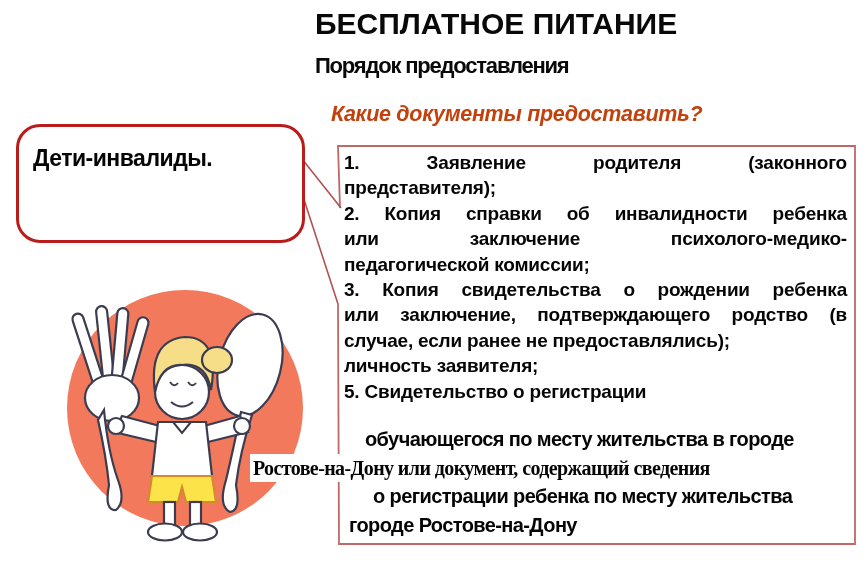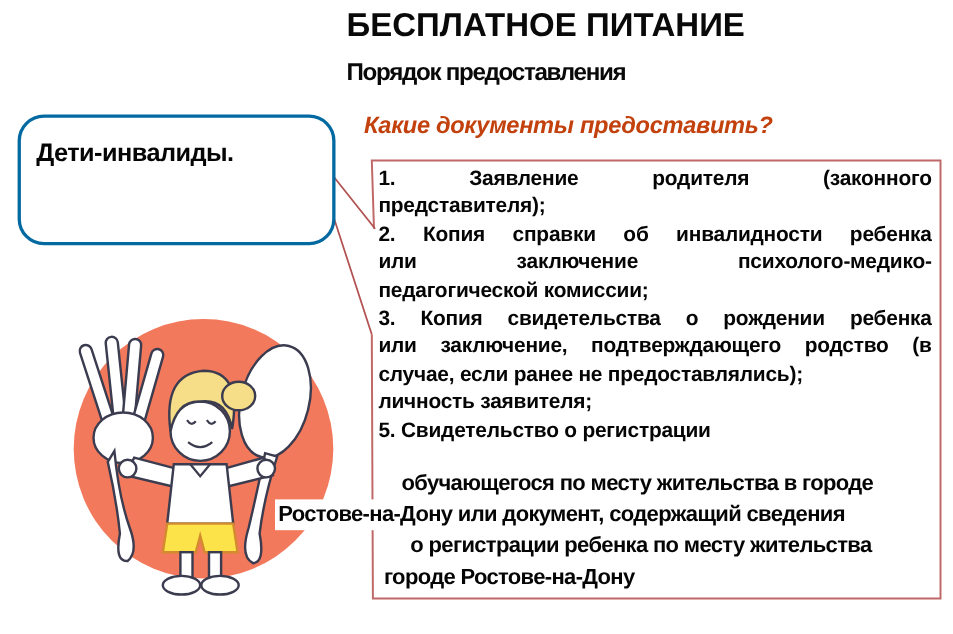--- a/index.html
+++ b/index.html
@@ -10,37 +10,37 @@
   
   .hdr{position:absolute;left:315px;top:8px;width:540px;}
   .title{font-size:30px;font-weight:bold;letter-spacing:0px;color:#090909;line-height:32px;}
   .subtitle{font-size:22px;font-weight:bold;letter-spacing:-1.2px;color:#090909;line-height:24px;margin-top:14px;}
   .question{
     position:absolute;left:331px;top:102px;font-size:21.5px;font-weight:bold;
     font-style:italic;letter-spacing:-0.3px;color:#c2410c;
   }
   
   .bubble{
-    position:absolute;left:16px;top:104px;width:289px;height:119px;
-    box-sizing:border-box;border:3px solid #0369a1;border-radius:24px;background:#fff;
+    position:absolute;left:16px;top:124px;width:289px;height:119px;
+    box-sizing:border-box;border:3px solid #b91c1c;border-radius:24px;background:#fff;
     padding:16px 14px 0 14px;z-index:3;
   }
   .bubble div{font-size:23px;font-weight:bold;letter-spacing:-0.5px;line-height:30px;color:#050505;}
   
   .illu{position:absolute;left:60px;top:280px;width:260px;height:280px;z-index:1;}
   
   .overlay{position:absolute;left:0;top:0;width:866px;height:576px;z-index:2;pointer-events:none;}
   
   .doc-text{position:absolute;left:344px;top:150px;width:503px;z-index:4;}
   .dl{font-size:19px;font-weight:bold;line-height:25.4px;color:#050505;letter-spacing:-0.2px;}
   .dl.j{text-align:justify;text-align-last:justify;}
   .dl.l{text-align:left;}
   .dl.w{font-size:20px;line-height:28.6px;white-space:nowrap;width:fit-content;letter-spacing:-0.6px;}
   .dl.w1{margin-left:21px;margin-top:21px;}
-  .dl.w2{margin-left:-94px;background:#ffffff;padding:0 3px;}
+  .dl.w2{margin-left:-94px;background:#ffffff;padding:0 3px;font-family:Liberation Serif, serif;}
   .dl.w3{margin-left:29px;}
   .dl.w4{margin-left:5px;}
 </style>
 </head>
 <body>
 
 <div class="hdr">
   <div class="title">БЕСПЛАТНОЕ ПИТАНИЕ</div>
   <div class="subtitle">Порядок предоставления</div>
 </div>

